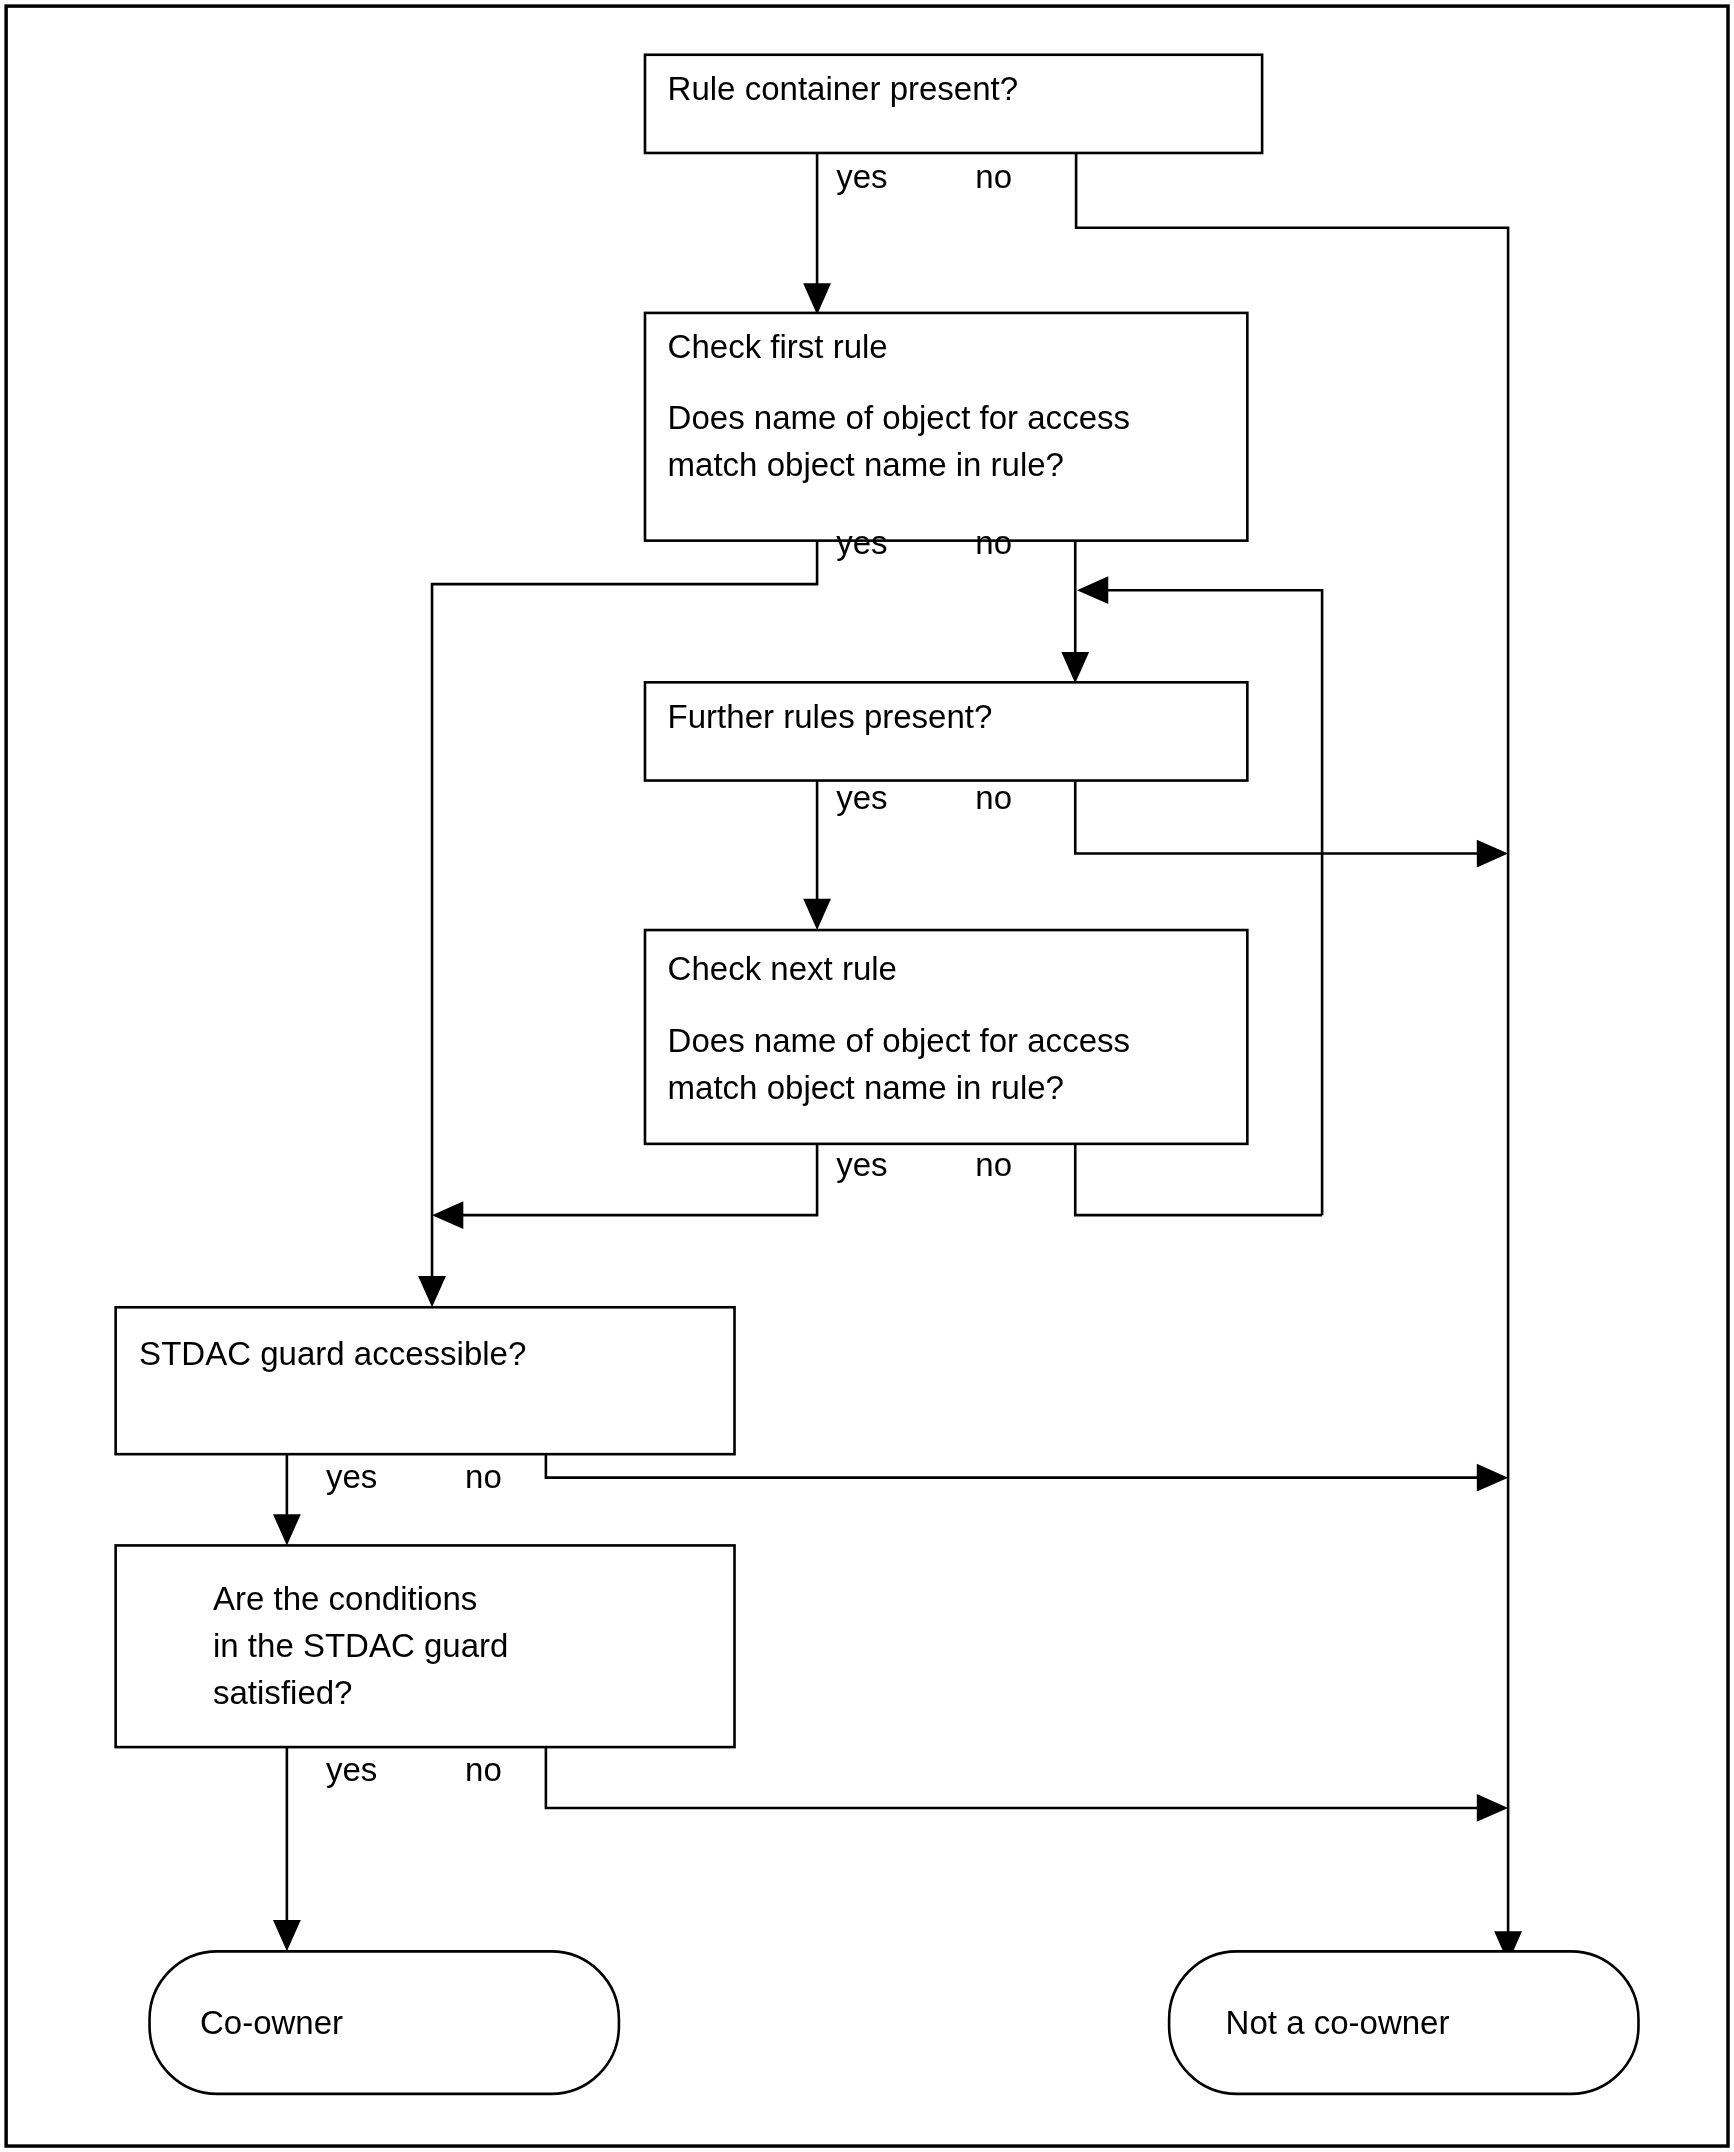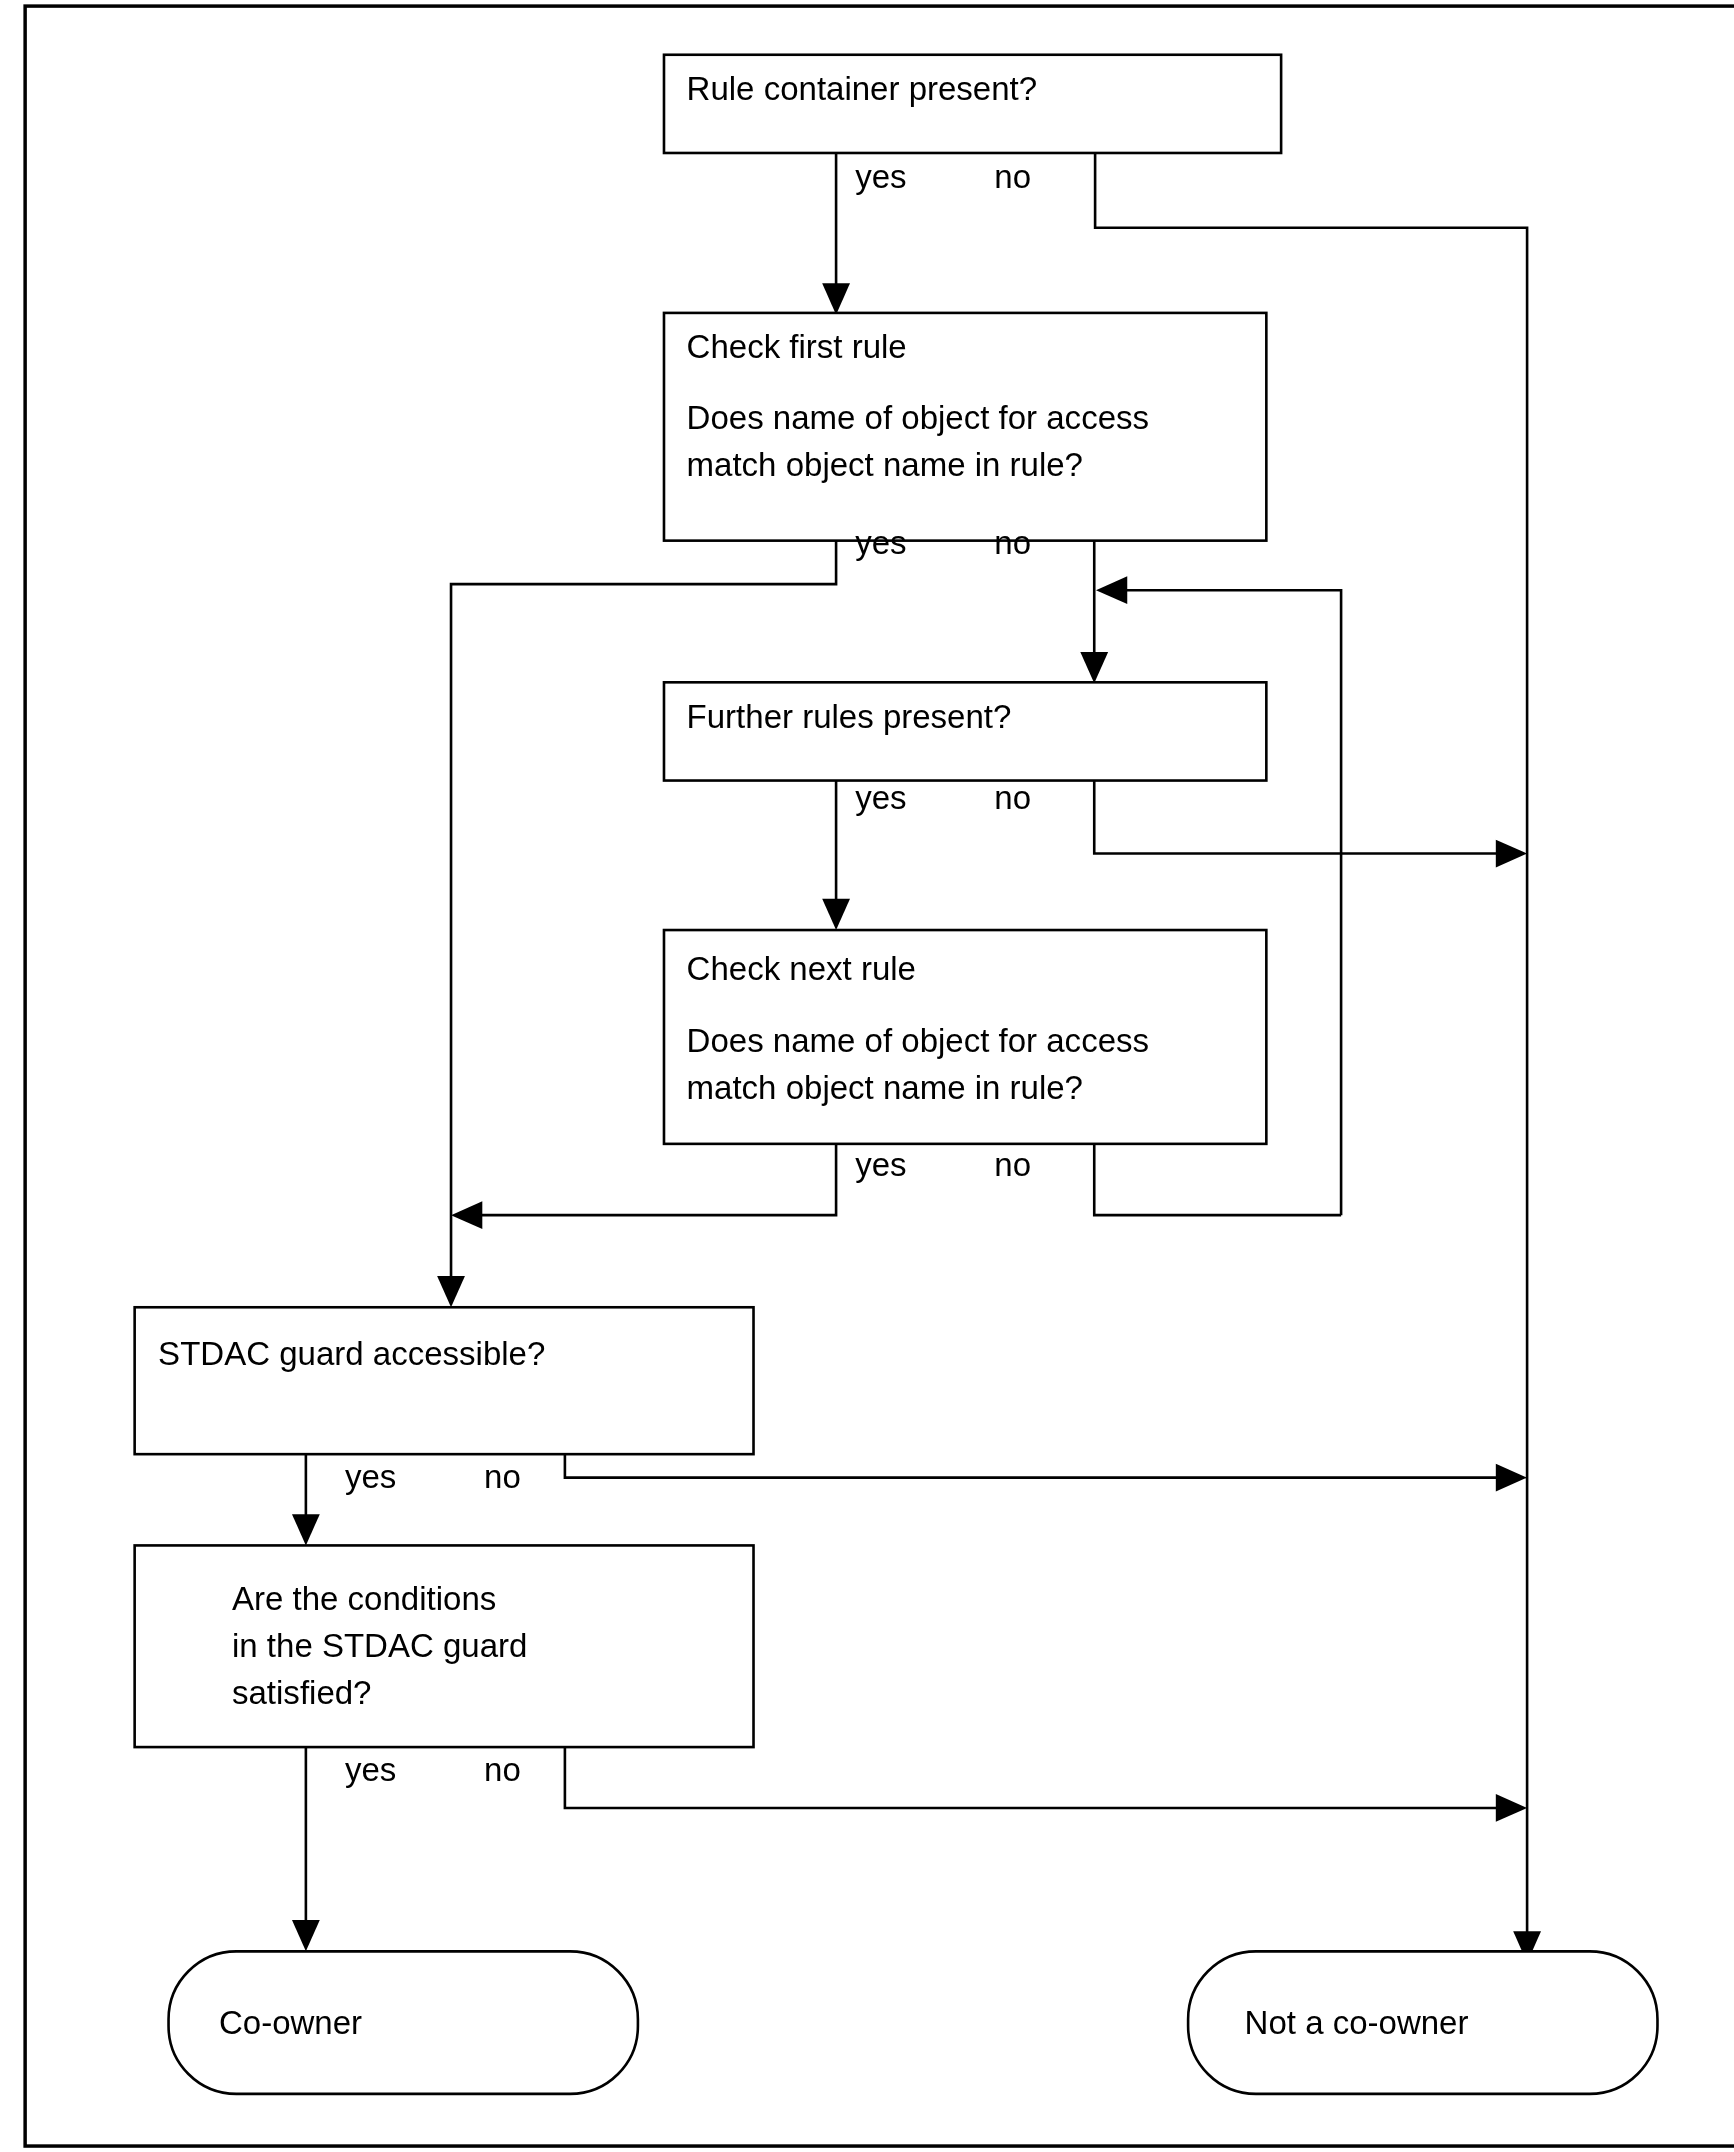--- a/index.html
+++ b/index.html
@@ -6,21 +6,20 @@
     margin: 0;
     padding: 0;
     background: #ffffff;
   }
   #page {
     position: relative;
     width: 1636px;
     height: 2153px;
     background: #ffffff;
     font-family: "Liberation Sans", sans-serif;
-    margin-left: 19px;
   }
   svg.flow {
     display: block;
     width: 1735px;
     height: 2153px;
   }
   .node-box {
     fill: #ffffff;
     stroke: #000000;
     stroke-width: 3;

